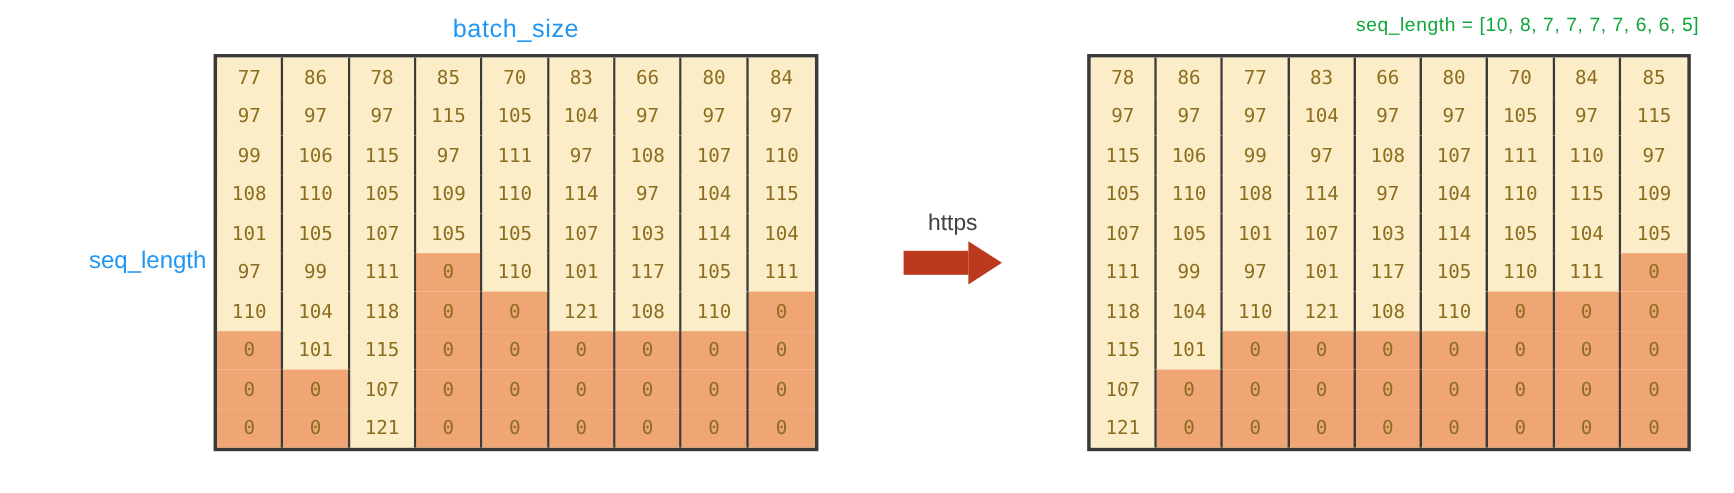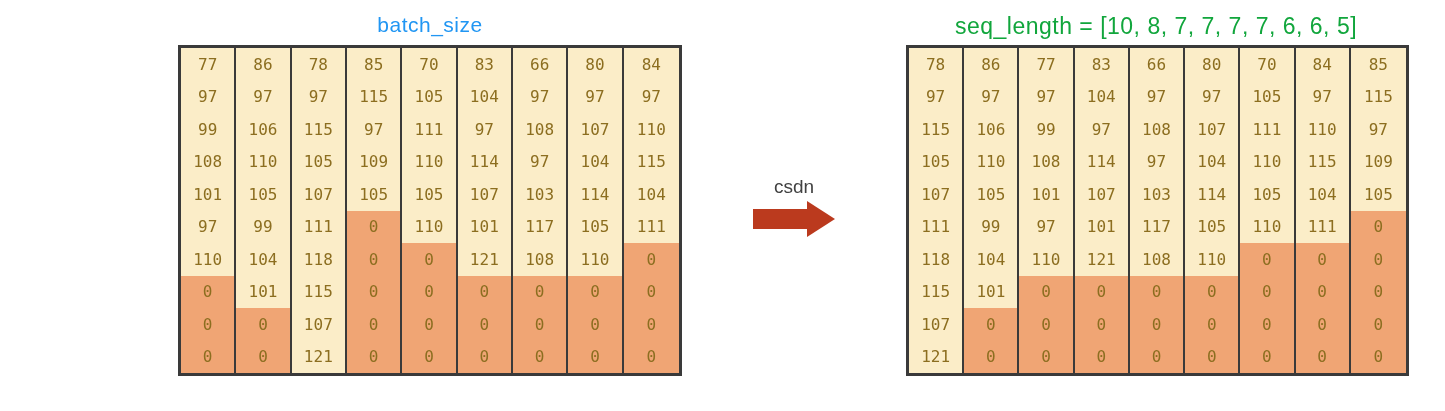--- a/index.html
+++ b/index.html
@@ -22,21 +22,21 @@
   }
   .canvas{position:relative;width:1445px;height:411px;}
 
   .title{
     position:absolute;top:13px;
     text-align:center;
     font-size:21px;
     letter-spacing:0.5px;
   }
   #batch-title{left:178px;width:504px;color:var(--blue);}
-  #sorted-title{left:896px;width:520px;color:var(--green);font-size:23px;}
+  #sorted-title{left:896px;width:520px;color:var(--green);font-size:16px;text-align:right;}
 
   #seq-label{
     position:absolute;left:30px;top:206px;width:142px;
     text-align:right;color:var(--blue);font-size:20px;
   }
 
   .matrix{
     position:absolute;top:45px;
     display:grid;
     grid-template-columns:repeat(9,1fr);
@@ -82,20 +82,21 @@
     opacity:0.9;z-index:5;white-space:nowrap;
   }
 </style>
 </head>
 <body>
 
 <div class="canvas">
 
   <div class="title" id="batch-title">batch_size</div>
 
+  <div id="seq-label">seq_length</div>
 
   <div class="matrix" id="left-matrix">
       <div class="cell">77</div>
       <div class="cell">86</div>
       <div class="cell">78</div>
       <div class="cell">85</div>
       <div class="cell">70</div>
       <div class="cell">83</div>
       <div class="cell">66</div>
       <div class="cell">80</div>
@@ -177,21 +178,21 @@
       <div class="cell">121</div>
       <div class="cell zero">0</div>
       <div class="cell zero">0</div>
       <div class="cell zero">0</div>
       <div class="cell zero">0</div>
       <div class="cell zero">0</div>
       <div class="cell zero">0</div>
     </div>
 
   <div id="sort-group">
-    <div class="sort-label">csdn</div>
+    <div class="sort-label">https</div>
     <div class="arrow">
       <div class="arrow-body"></div>
       <div class="arrow-head"></div>
     </div>
   </div>
 
   <div class="title" id="sorted-title">seq_length = [10, 8, 7, 7, 7, 7, 6, 6, 5]</div>
 
   <div class="matrix" id="right-matrix">
       <div class="cell">78</div>

